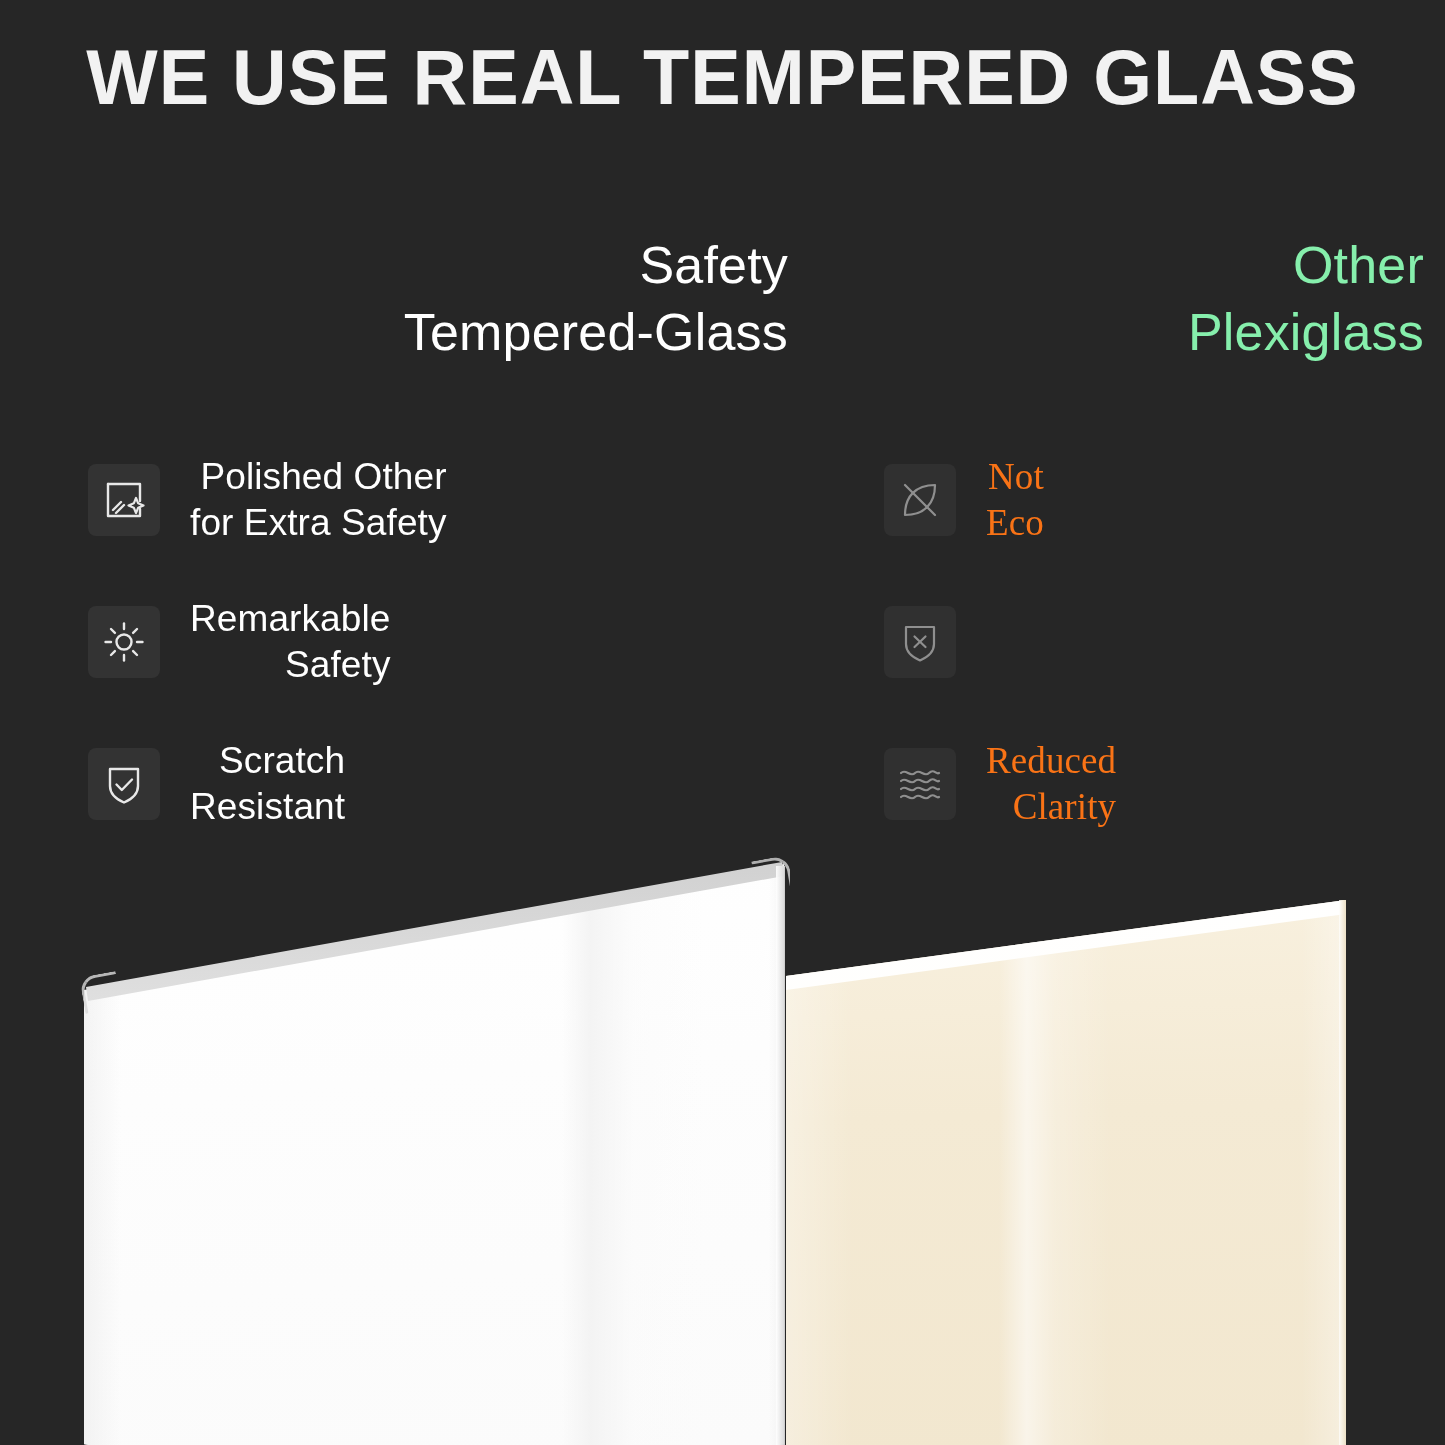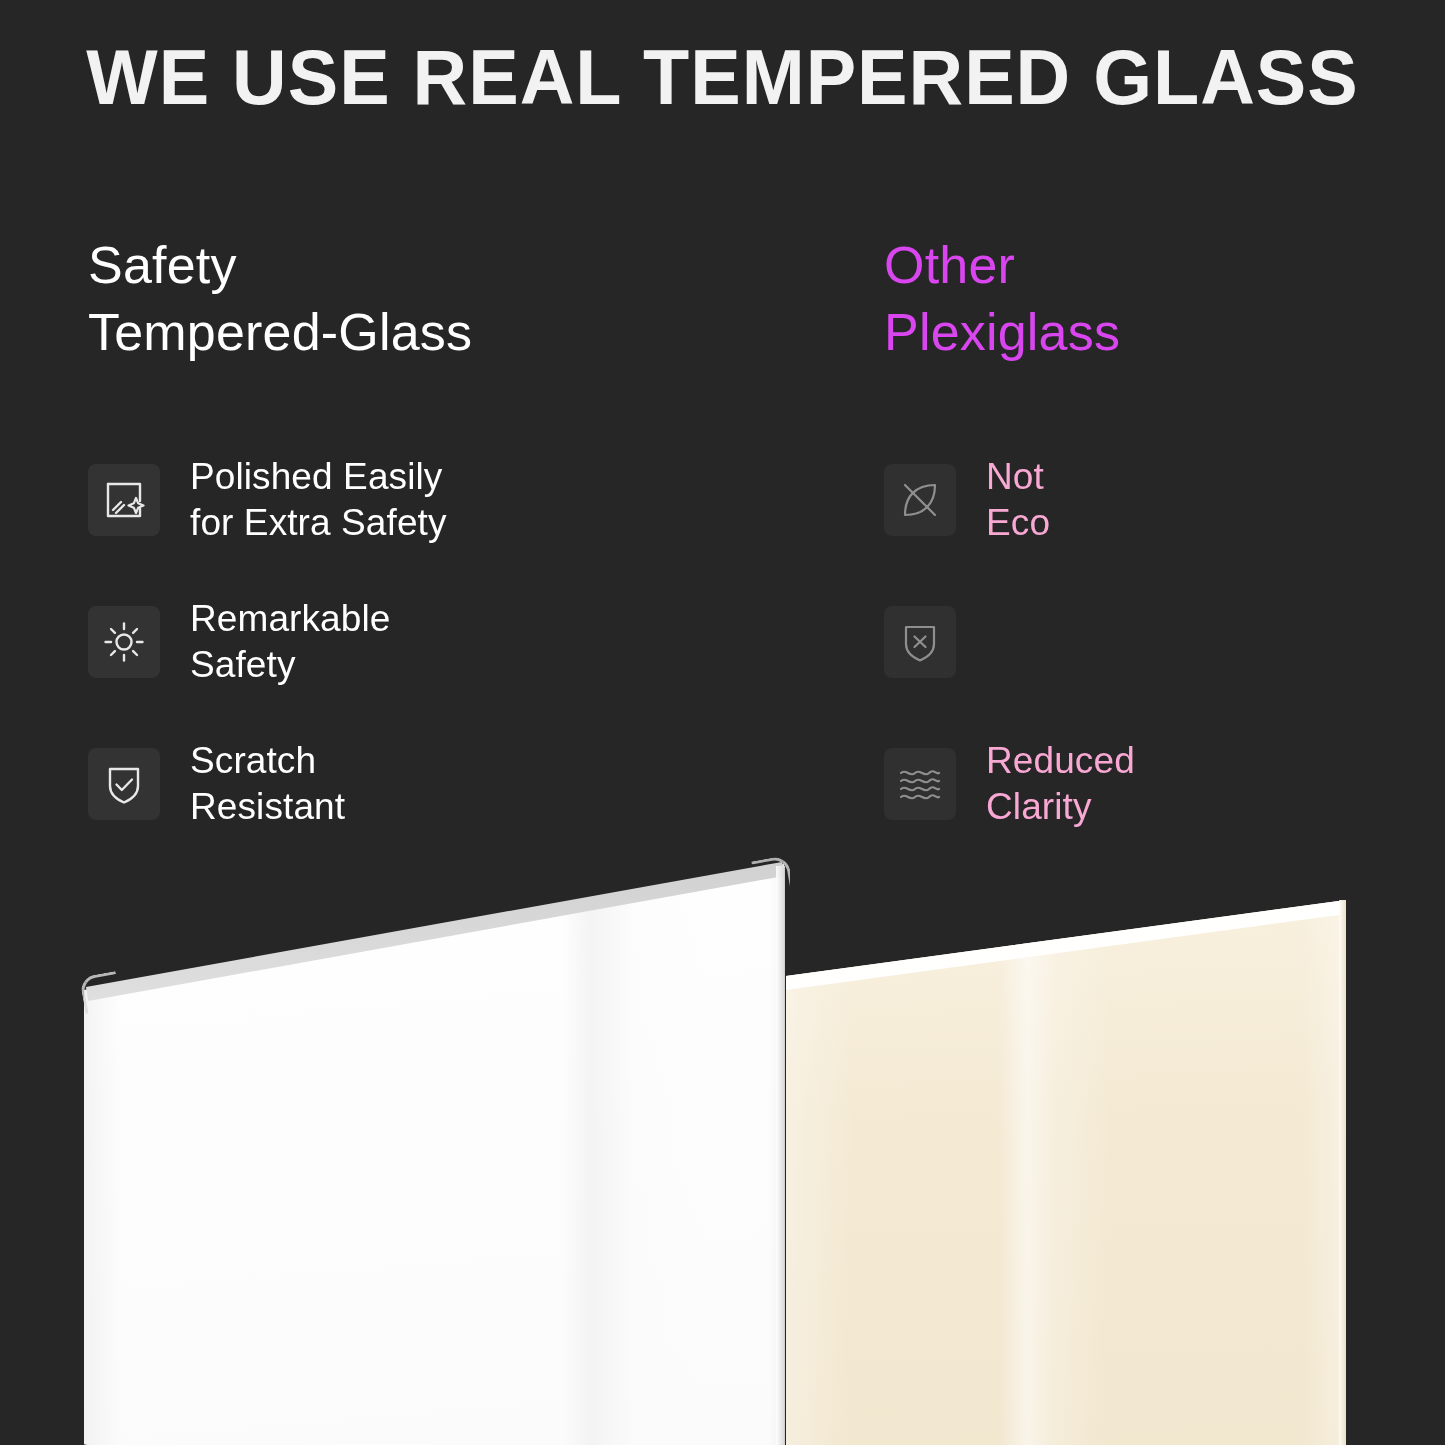--- a/index.html
+++ b/index.html
@@ -34,39 +34,40 @@
     white-space: nowrap;
   }
 
   
   .columns {
     position: absolute;
     left: 0;
     top: 232px;
     width: 1336px;
     height: 620px;
+    text-align: right;
   }
   .col {
     position: absolute;
     top: 0;
   }
   .col-left  { left: 88px;  width: 700px; }
   .col-right { left: 884px; width: 540px; }
 
   .col-title {
     font-family: "Liberation Sans", sans-serif;
     font-weight: 400;
     font-size: 52px;
     line-height: 1.28;
     letter-spacing: 0.2px;
     margin: 0;
     white-space: pre-line;
   }
   .col-left  .col-title { color: #ffffff; }
-  .col-right .col-title { color: #d946ef; }
+  .col-right .col-title { color: #86efac; }
 
   
   .features { position: absolute; top: 218px; left: 0; width: 100%; }
   .feature {
     display: flex;
     align-items: center;
     height: 100px;
     margin-bottom: 42px;
   }
   .feature:last-child { margin-bottom: 12px; }
@@ -87,21 +88,21 @@
 
   .feature-label {
     font-family: "Liberation Sans", sans-serif;
     font-weight: 400;
     font-size: 37px;
     line-height: 1.25;
     letter-spacing: 0.1px;
     white-space: pre-line;
   }
   .col-left  .feature-label { color: #ffffff; }
-  .col-right .feature-label { color: #f9a8d4; }
+  .col-right .feature-label { color: #f97316; font-family: Liberation Serif, serif; }
 
   
   .panels {
     position: absolute;
     left: 0;
     top: 840px;
     width: 1445px;
     height: 605px;
     overflow: hidden;
   }
@@ -239,21 +240,21 @@
         <div class="feature">
           <span class="icon-tile">
             <svg width="44" height="44" viewBox="0 0 44 44" fill="none" stroke="#e8e8e8" stroke-width="2.4" stroke-linecap="round" stroke-linejoin="round">
               <path d="M6 6 H38 V23"></path>
               <path d="M38 31 V38 H6 V6"></path>
               <path d="M11 32 L19 24"></path>
               <path d="M14 35 L22 27"></path>
               <path d="M34 20 l2.2 5.3 L41.5 27.5 l-5.3 2.2 L34 35 l-2.2-5.3 L26.5 27.5 l5.3-2.2 Z" stroke-width="2.2"></path>
             </svg>
           </span>
-          <span class="feature-label">Polished Easily
+          <span class="feature-label">Polished Other
 for Extra Safety</span>
         </div>
 
         <div class="feature">
           <span class="icon-tile">
             <svg width="44" height="44" viewBox="0 0 44 44" fill="none" stroke="#e8e8e8" stroke-width="2.4" stroke-linecap="round">
               <circle cx="22" cy="22" r="7.5"></circle>
               <path d="M22 3.5 V9"></path>
               <path d="M22 35 V40.5"></path>
               <path d="M3.5 22 H9"></path>

